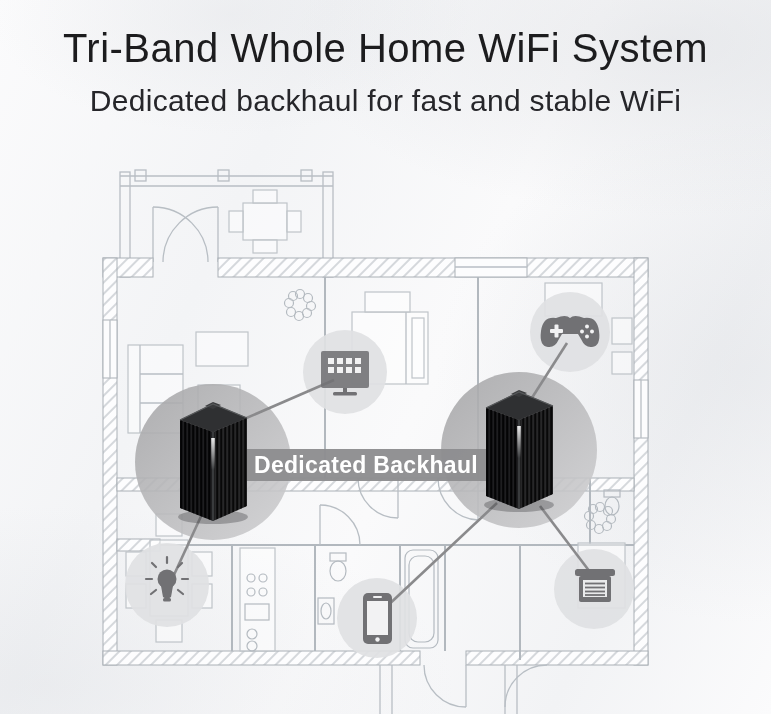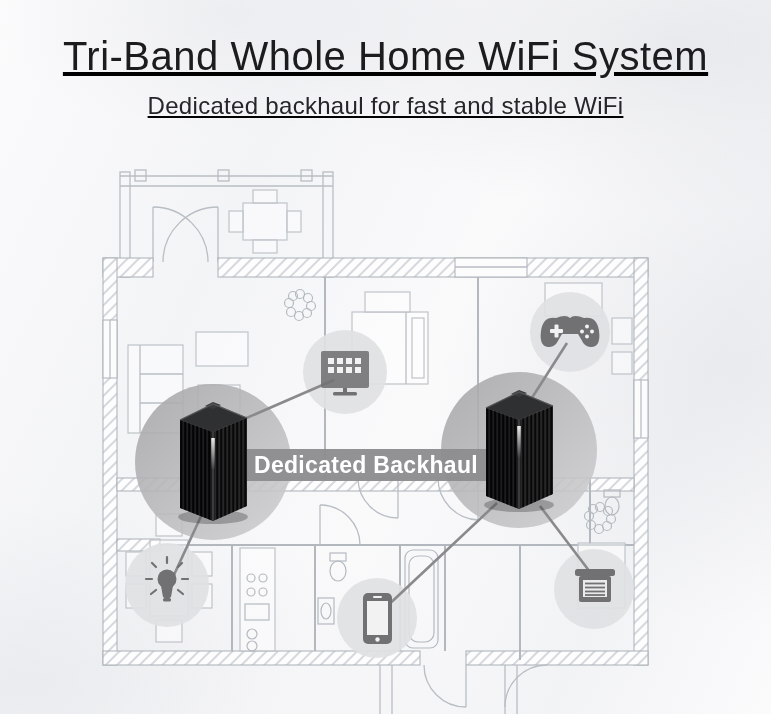--- a/index.html
+++ b/index.html
@@ -23,29 +23,29 @@
     width:771px;height:714px;
     margin:0 auto;
     overflow:hidden;
     background:
       radial-gradient(620px 280px at 88% 6%, rgba(208,211,216,.38), transparent 62%),
       radial-gradient(520px 420px at 97% 52%, rgba(212,215,220,.32), transparent 60%),
       radial-gradient(680px 300px at 6% 96%, rgba(212,215,220,.30), transparent 60%),
       radial-gradient(400px 200px at 30% 2%, rgba(210,213,218,.25), transparent 60%),
       linear-gradient(115deg,#fbfbfc 0%,#f3f4f6 30%,#fafafb 55%,#f2f3f5 80%,#fbfbfc 100%);
   }
-  header{position:absolute;top:16px;left:0;width:100%;text-align:center;z-index:3;text-decoration:underline;}
+  header{position:absolute;top:8px;left:0;width:100%;text-align:center;z-index:3;}
   h1{
     margin:18px 0 0 0;
     font-size:40px;font-weight:400;letter-spacing:.5px;
     color:var(--title-text);
   }
   .subtitle{
     margin:13px 0 0 0;
-    font-size:24px;font-weight:400;letter-spacing:.3px;
+    font-size:30px;font-weight:400;letter-spacing:.3px;
     color:var(--subtitle-text);
   }
   svg.plan{position:absolute;left:0;top:0;z-index:1;}
   .wall{fill:url(#hatch);stroke:#aab0b6;stroke-width:1;}
   .iw{stroke:#b2b8be;stroke-width:2;fill:none;}
   .pl{stroke:var(--plan-line);stroke-width:1.3;fill:none;}
   .furn{stroke:#bfc4c9;stroke-width:1.2;fill:rgba(255,255,255,.45);}
   .fix{stroke:#b4bac0;stroke-width:1.2;fill:none;}
   .dev-circle{fill:var(--device-circle);opacity:.92;}
   .line-conn{stroke:var(--connection-line);stroke-width:2.6;fill:none;}

